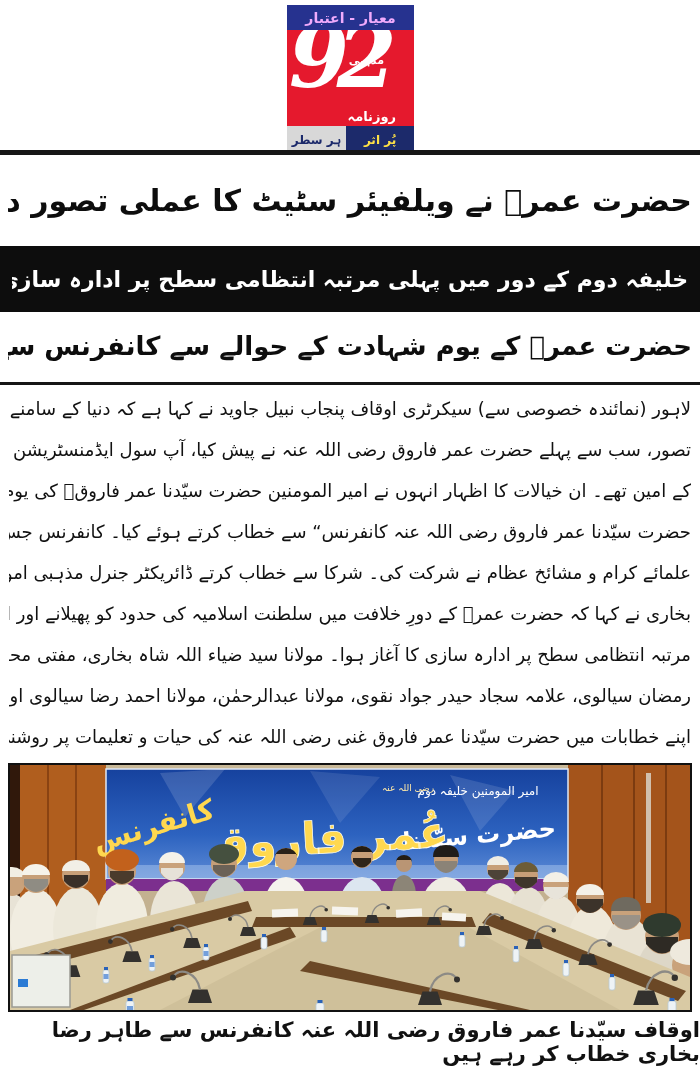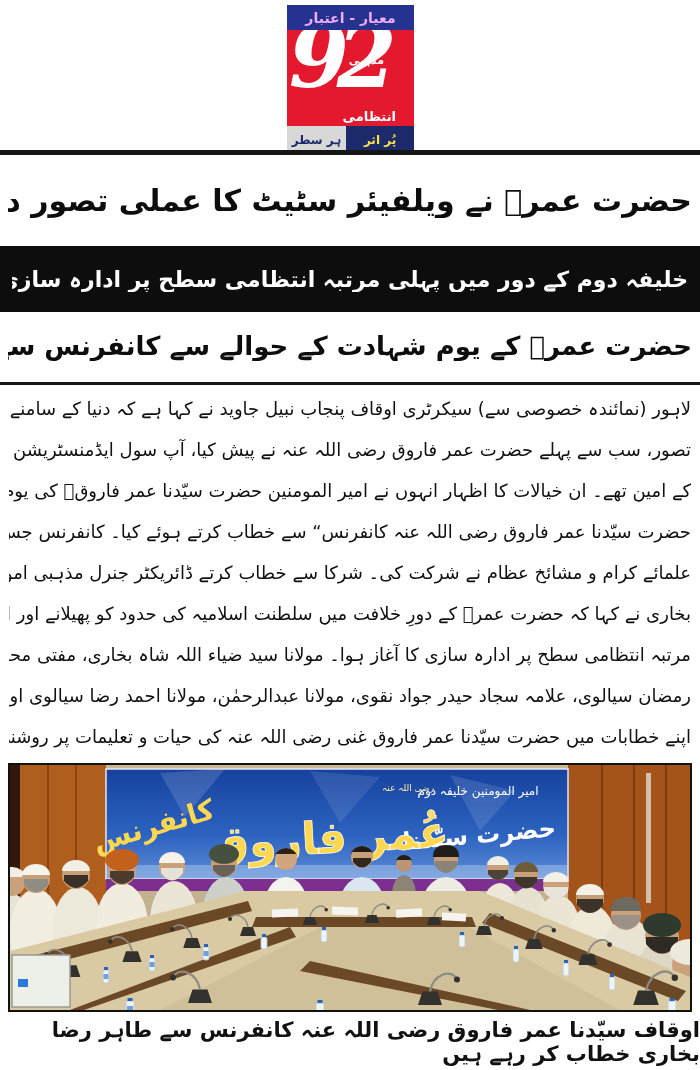--- a/index.html
+++ b/index.html
@@ -50,21 +50,21 @@
 <body>
 
 <div id="page">
 
   <div class="masthead">
     <div class="logo-block">
       <div class="motto-strip">معیار - اعتبار</div>
       <div class="red-box">
         <div class="big-number">92</div>
         <div class="logo-news">مذہبی</div>
-        <div class="logo-daily">انتظامی</div>
+        <div class="logo-daily">روزنامہ</div>
       </div>
       <div class="tagline-row">
         <div class="tag-gray">ہر سطر</div>
         <div class="tag-blue">پُر اثر</div>
       </div>
     </div>
   </div>
 
   <div class="rule-thick"></div>
 

